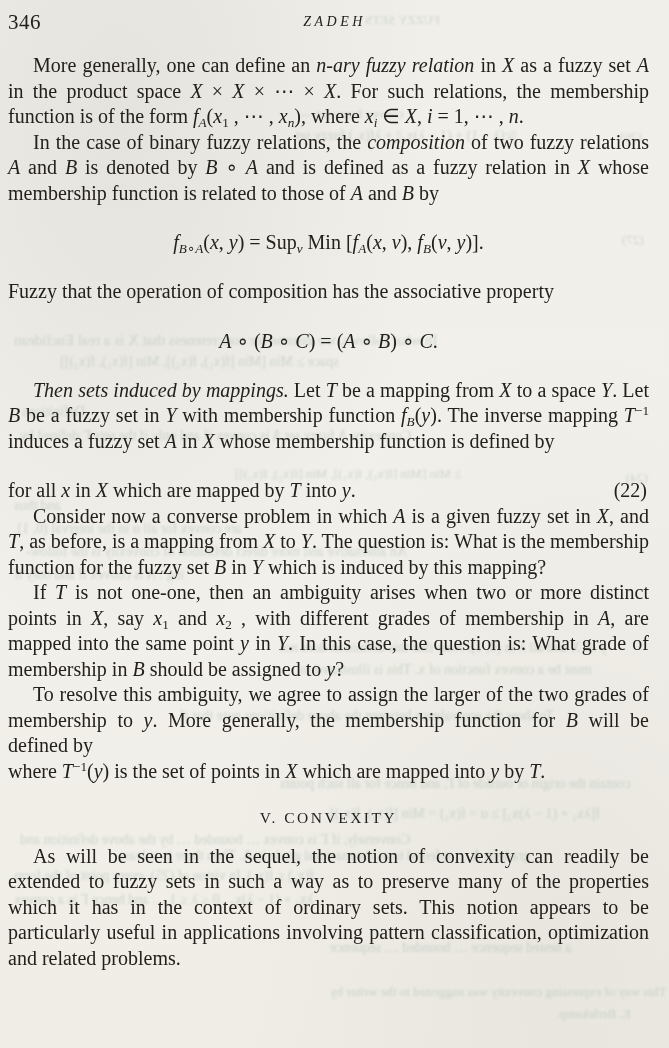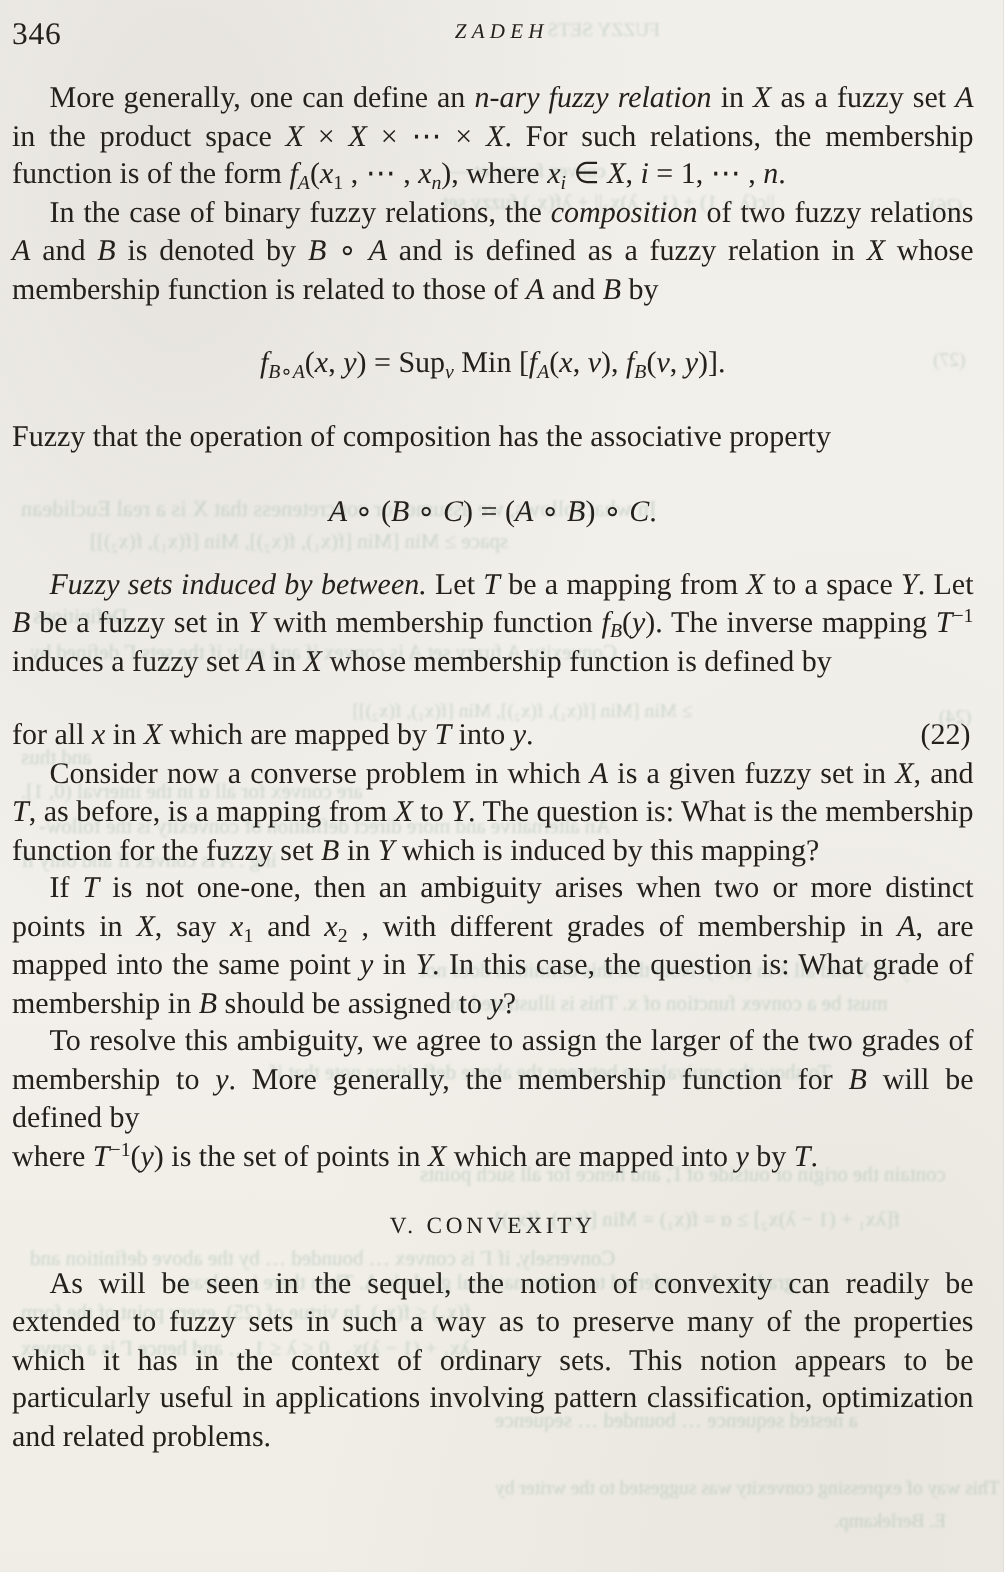--- a/index.html
+++ b/index.html
@@ -118,21 +118,21 @@
     <div class="equation">
       <span class="eq-body"><i>f</i><sub><i>B</i>∘<i>A</i></sub>(<i>x</i>, <i>y</i>) = Sup<sub><i>v</i></sub> Min [<i>f</i><sub><i>A</i></sub>(<i>x</i>, <i>v</i>), <i>f</i><sub><i>B</i></sub>(<i>v</i>, <i>y</i>)].</span>
     </div>
 
     <p class="para">Fuzzy that the operation of composition has the associative property</p>
 
     <div class="equation">
       <span class="eq-body"><i>A</i> ∘ (<i>B</i> ∘ <i>C</i>) = (<i>A</i> ∘ <i>B</i>) ∘ <i>C</i>.</span>
     </div>
 
-    <p class="para indent"><i>Fuzzy sets induced by between.</i> Let <i>T</i> be a mapping from <i>X</i> to a space <i>Y</i>. Let <i>B</i> be a fuzzy set in <i>Y</i> with membership function <i>f</i><sub><i>B</i></sub>(<i>y</i>). The inverse mapping <i>T</i><sup>−1</sup> induces a fuzzy set <i>A</i> in <i>X</i> whose membership function is defined by</p>
+    <p class="para indent"><i>Then sets induced by mappings.</i> Let <i>T</i> be a mapping from <i>X</i> to a space <i>Y</i>. Let <i>B</i> be a fuzzy set in <i>Y</i> with membership function <i>f</i><sub><i>B</i></sub>(<i>y</i>). The inverse mapping <i>T</i><sup>−1</sup> induces a fuzzy set <i>A</i> in <i>X</i> whose membership function is defined by</p>
 
     <div class="equation">
       <span class="eq-number">(22)</span>
     </div>
 
     <p class="para">for all <i>x</i> in <i>X</i> which are mapped by <i>T</i> into <i>y</i>.</p>
 
     <p class="para indent">Consider now a converse problem in which <i>A</i> is a given fuzzy set in <i>X</i>, and <i>T</i>, as before, is a mapping from <i>X</i> to <i>Y</i>. The question is: What is the membership function for the fuzzy set <i>B</i> in <i>Y</i> which is induced by this mapping?</p>
 
     <p class="para indent">If <i>T</i> is not one-one, then an ambiguity arises when two or more distinct points in <i>X</i>, say <i>x</i><sub>1</sub> and <i>x</i><sub>2</sub> , with different grades of membership in <i>A</i>, are mapped into the same point <i>y</i> in <i>Y</i>. In this case, the question is: What grade of membership in <i>B</i> should be assigned to <i>y</i>?</p>

